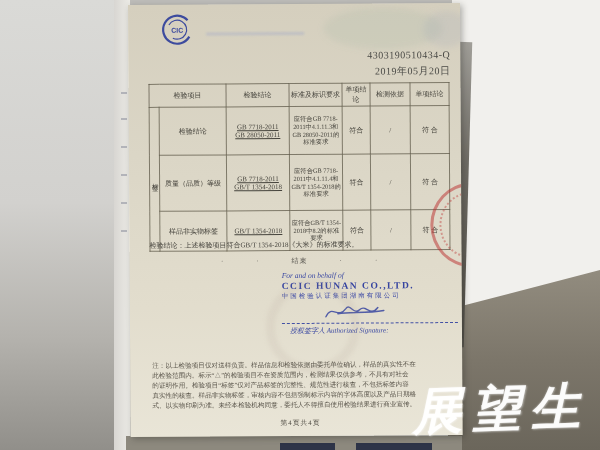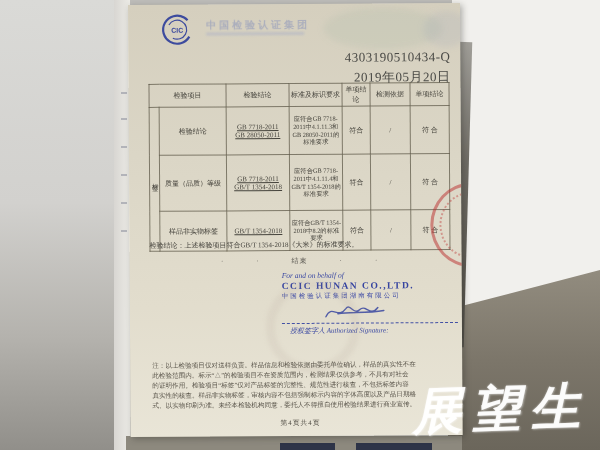--- a/index.html
+++ b/index.html
@@ -34,21 +34,21 @@
   
   .logo { position:absolute; left:32px; top:8px; width:34px; height:34px; }
   .org-faint { position:absolute; left:78px; top:14px; font-size:10px; letter-spacing:3px;
     color:rgba(135,145,185,.55); font-weight:bold; filter:blur(.4px); white-space:nowrap; }
   .org-faint-sub { position:absolute; left:78px; top:28px; width:98px; height:3px;
     background:rgba(150,160,200,.35); filter:blur(1px); }
   .ghost-blob { position:absolute; border-radius:50%; filter:blur(3px); }
   .gb1 { left:195px; top:4px; width:120px; height:42px; background:rgba(120,160,140,.10); }
   .gb2 { left:295px; top:8px; width:46px; height:36px; background:rgba(110,125,180,.10); }
   .report-block { position:absolute; right:10px; top:44px; text-align:right;
-    font-size:13px; line-height:1.55; color:#4a4a46; letter-spacing:.5px; }
+    font-size:10px; line-height:1.55; color:#4a4a46; letter-spacing:.5px; }
 
   
   .table-wrap { position:absolute; left:20px; top:79px; }
   table.insp { border-collapse:collapse; table-layout:fixed; width:300px;
     font-size:7px; color:#45433c; }
   table.insp th, table.insp td { border:1px solid rgba(95,90,74,.75); padding:1px;
     text-align:center; vertical-align:middle; font-weight:normal; overflow:hidden; }
   table.insp th { height:22px; }
   .rh1 { height:48px; } .rh2 { height:56px; } .rh3 { height:40px; }
   td.std { font-size:6.3px; line-height:1.25; }
@@ -116,21 +116,20 @@
 
   <div class="paper">
 
     <div class="logo">
       <svg width="34" height="34" viewBox="0 0 34 34">
         <circle cx="17" cy="17" r="14" fill="none" stroke="#3d4b9e" stroke-width="2.2" stroke-dasharray="70 18" transform="rotate(30 17 17)"></circle>
         <circle cx="17" cy="17" r="9.5" fill="none" stroke="#3d4b9e" stroke-width="1.2" stroke-dasharray="44 16" transform="rotate(210 17 17)"></circle>
         <text x="17" y="20" text-anchor="middle" font-size="7" font-weight="bold" fill="#3d4b9e" font-family="Liberation Sans, sans-serif">CIC</text>
       </svg>
     </div>
-    <div class="org-faint">中国检验认证集团</div>
     <div class="org-faint-sub"></div>
     <div class="ghost-blob gb1"></div>
     <div class="ghost-blob gb2"></div>
 
     <div class="report-block">
       <div>4303190510434-Q</div>
       <div>2019年05月20日</div>
     </div>
 
     <div class="table-wrap">

